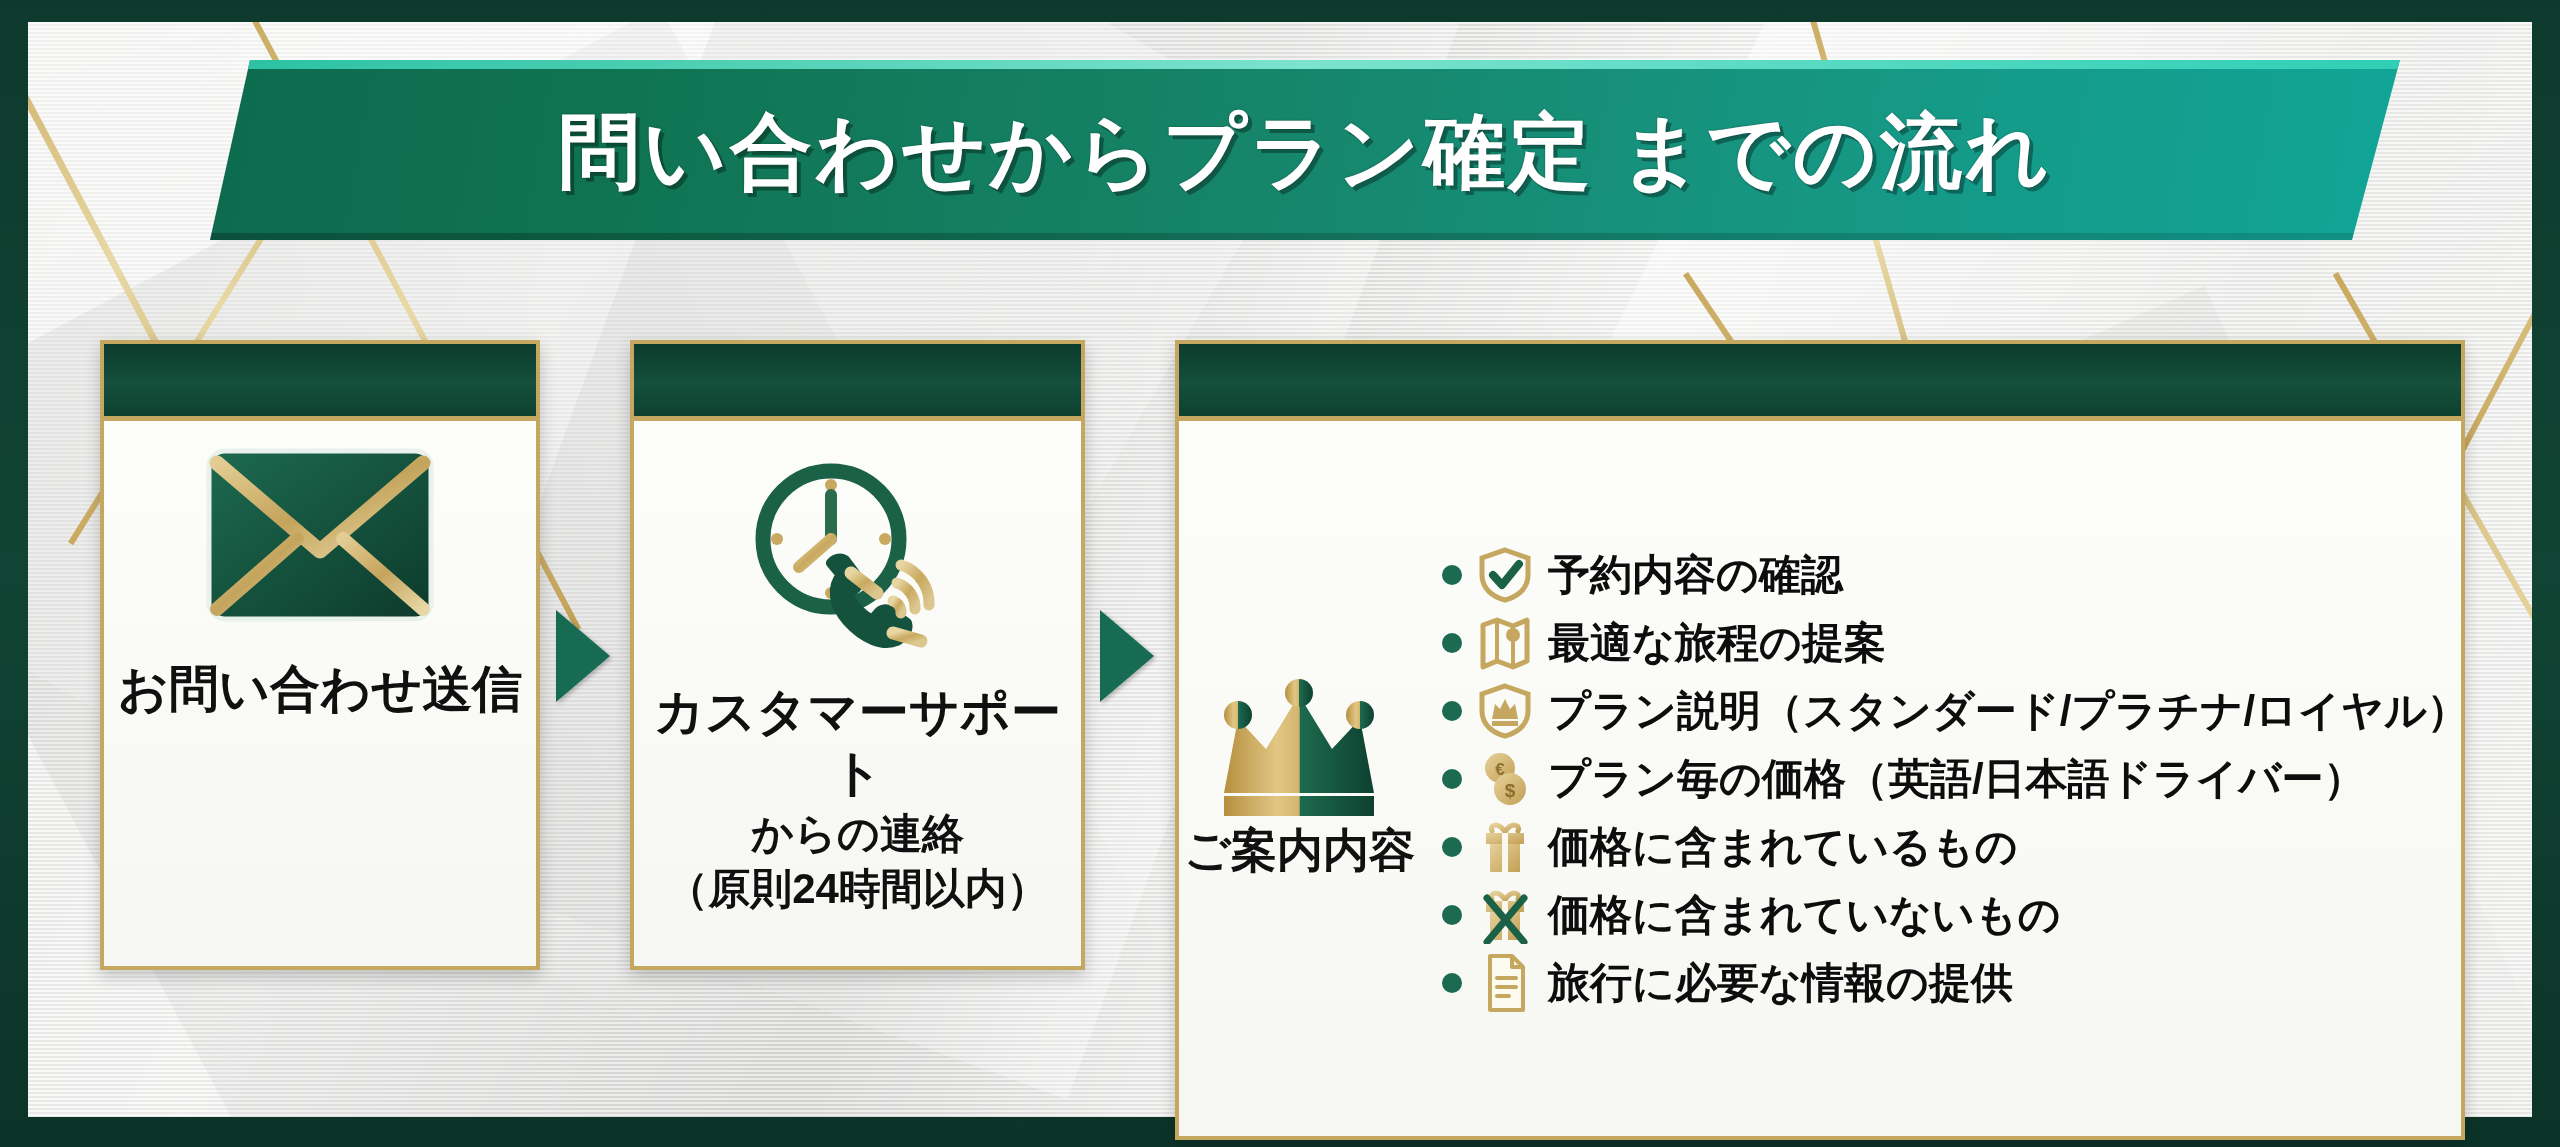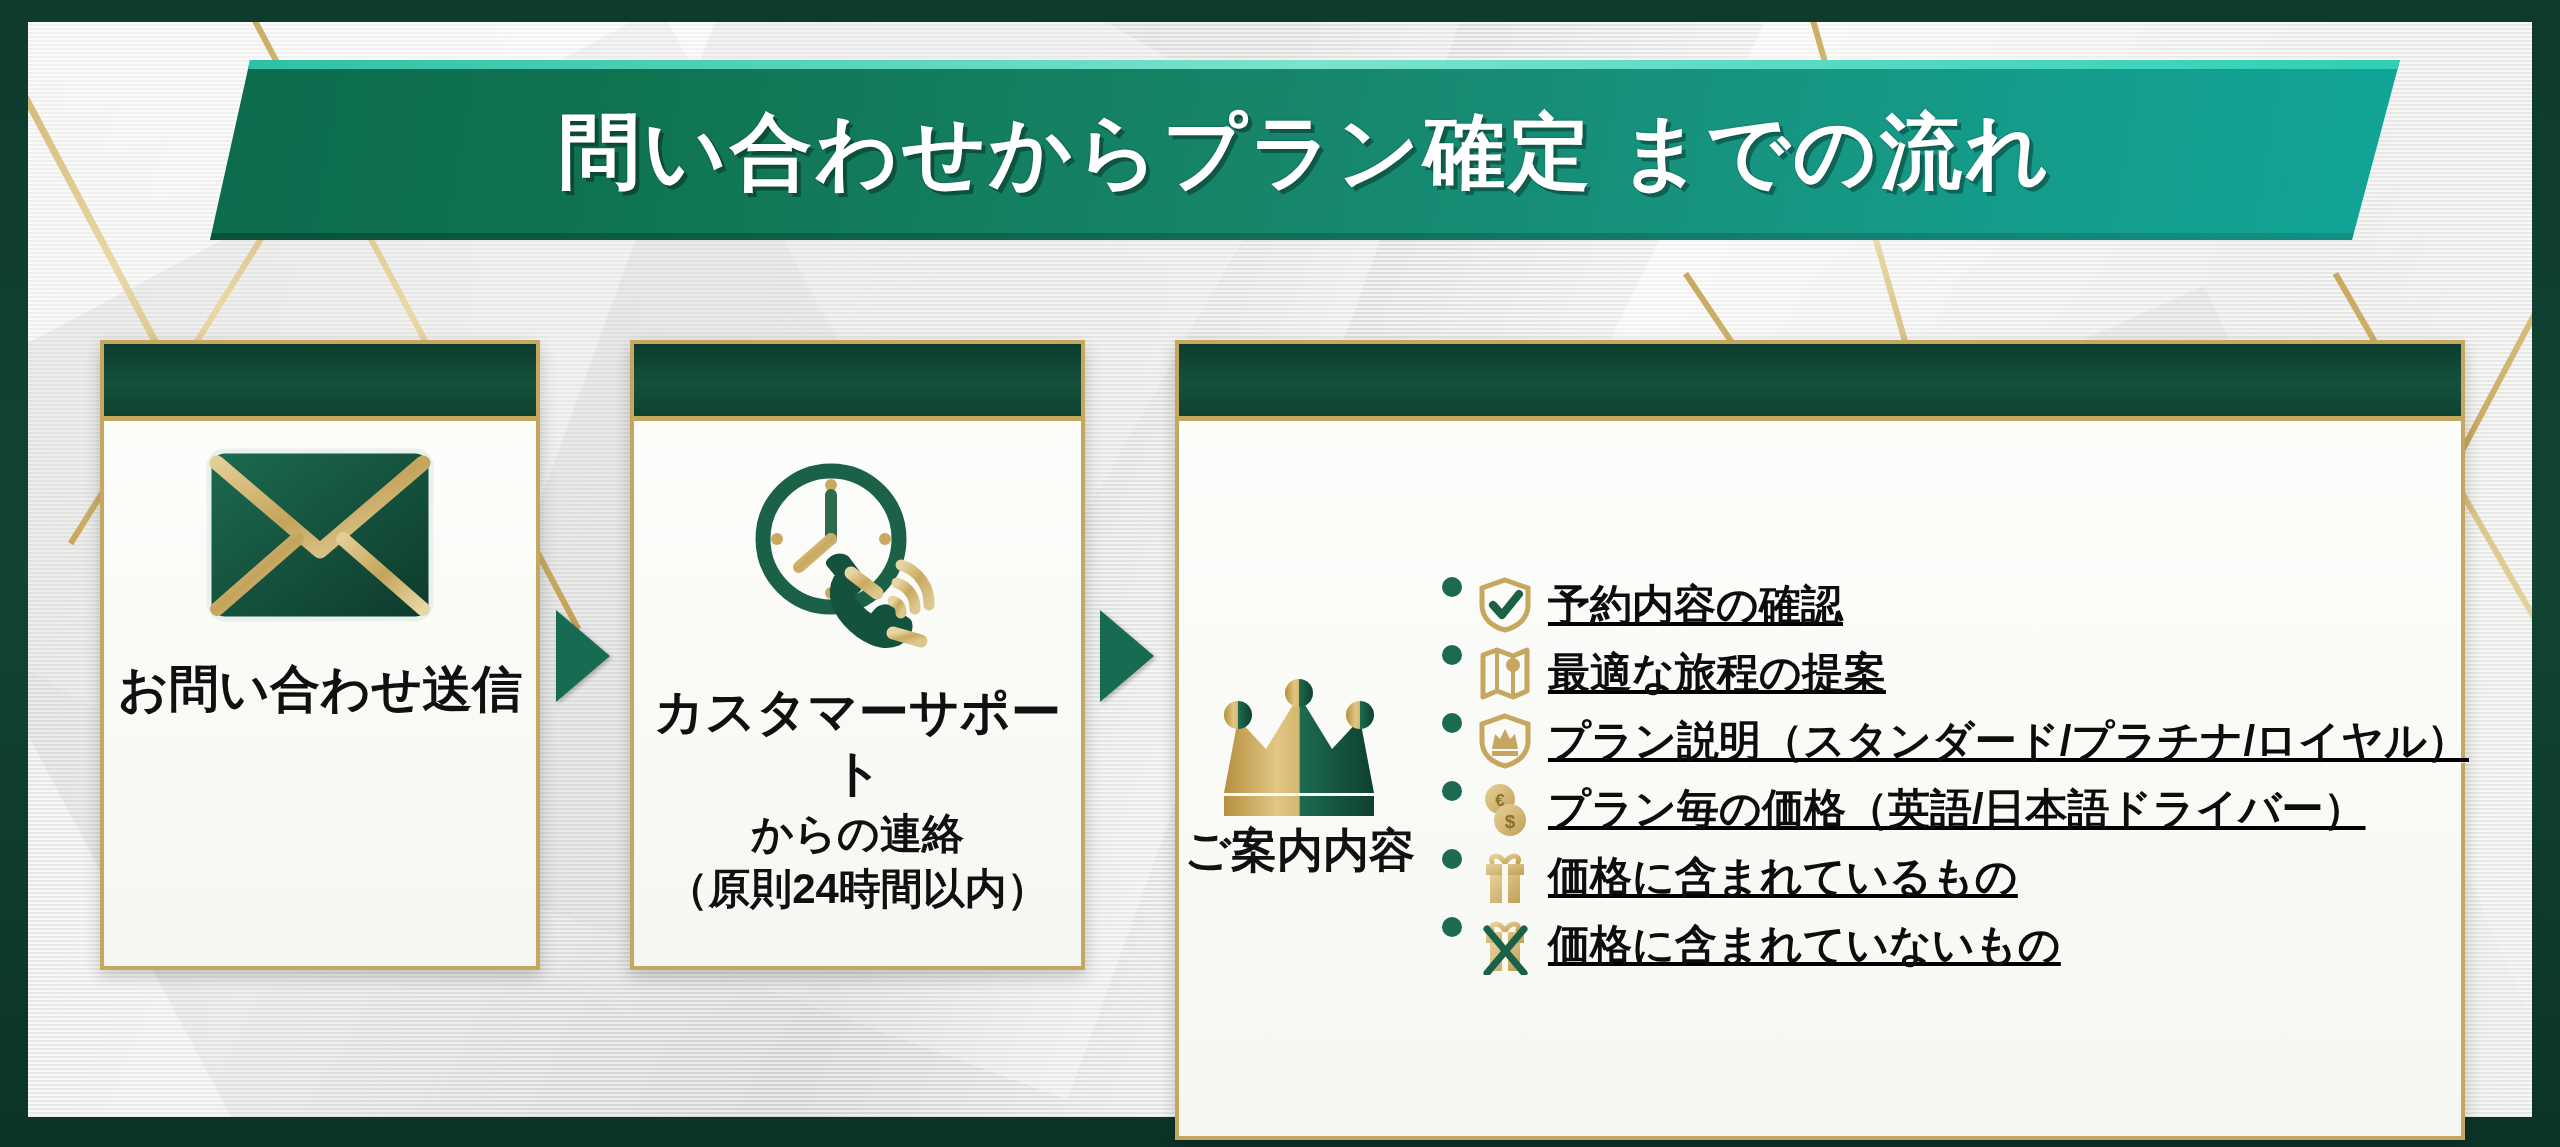--- a/index.html
+++ b/index.html
@@ -152,21 +152,21 @@
   }
   .panel-left{
     width:285px;flex:0 0 285px;
     display:flex;flex-direction:column;align-items:center;justify-content:center;
   }
   .panel-left-label{
     font-size:46px;font-weight:bold;color:#111;margin-top:0;white-space:nowrap;
     text-shadow:1px 1px 0 rgba(255,255,255,.7);
   }
   .bullet-list{flex:1;display:flex;flex-direction:column;justify-content:center;gap:4px;}
-  .bullet-row{display:flex;align-items:flex-start;height:64px;text-decoration:underline;}
+  .bullet-row{display:flex;align-items:center;height:64px;}
   .dot{
     width:20px;height:20px;border-radius:50%;
     background:#1c6a52;flex:0 0 20px;margin-right:14px;
   }
   .b-icon{width:58px;flex:0 0 58px;display:flex;align-items:center;justify-content:center;margin-right:14px;}
   .b-text{
     font-size:42px;font-weight:bold;color:#0d0d0d;white-space:nowrap;
     text-shadow:1px 1px 0 rgba(255,255,255,.65);
   }
 </style>
@@ -380,19 +380,30 @@
                 <rect x="7" y="15" width="38" height="11" fill="url(#giftG)"></rect>
                 <rect x="11" y="26" width="30" height="28" fill="url(#giftG)"></rect>
                 <rect x="23" y="15" width="6" height="39" fill="#faf7ee"></rect>
                 <path d="M8 12 L45 56" stroke="#1a6147" stroke-width="7" stroke-linecap="round"></path>
                 <path d="M45 12 L8 56" stroke="#1a6147" stroke-width="7" stroke-linecap="round"></path>
               </svg>
             </span>
             <span class="b-text">価格に含まれていないもの</span>
           </div>
 
+          <div class="bullet-row">
+            <span class="dot"></span>
+            <span class="b-icon">
+              <svg width="52" height="60" viewBox="0 0 52 60">
+                <path d="M11 3 H33 L44 14 V57 H11 Z" fill="#fdfaf0" stroke="#c6a760" stroke-width="4" stroke-linejoin="round"></path>
+                <path d="M33 3 V14 H44" fill="none" stroke="#c6a760" stroke-width="4" stroke-linejoin="round"></path>
+                <path d="M18 25 H37 M18 34 H37 M18 43 H30" stroke="#c6a760" stroke-width="4" stroke-linecap="round"></path>
+              </svg>
+            </span>
+            <span class="b-text">旅行に必要な情報の提供</span>
+          </div>
 
         </div>
       </div>
     </div>
   </div>
 
 </div>
 
 </body></html>

